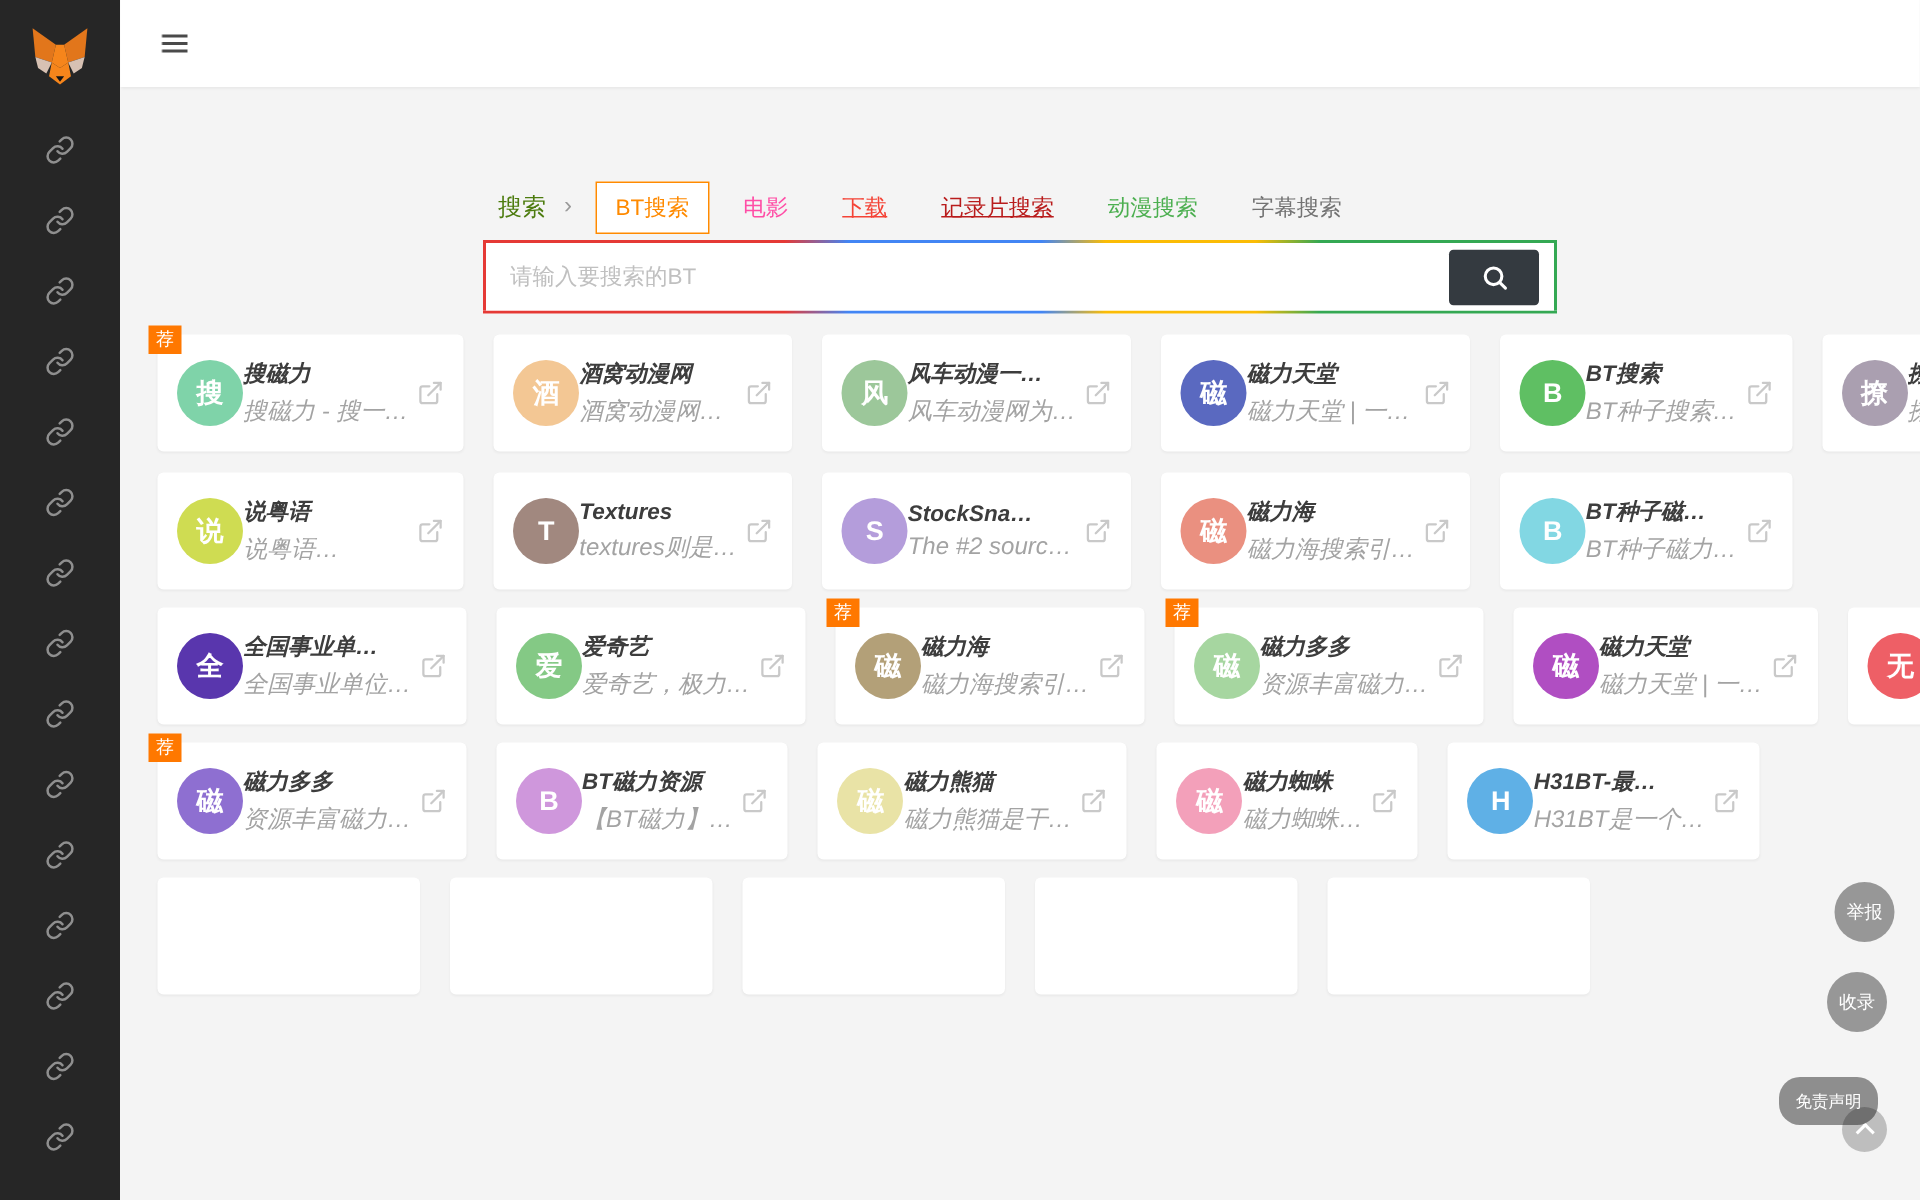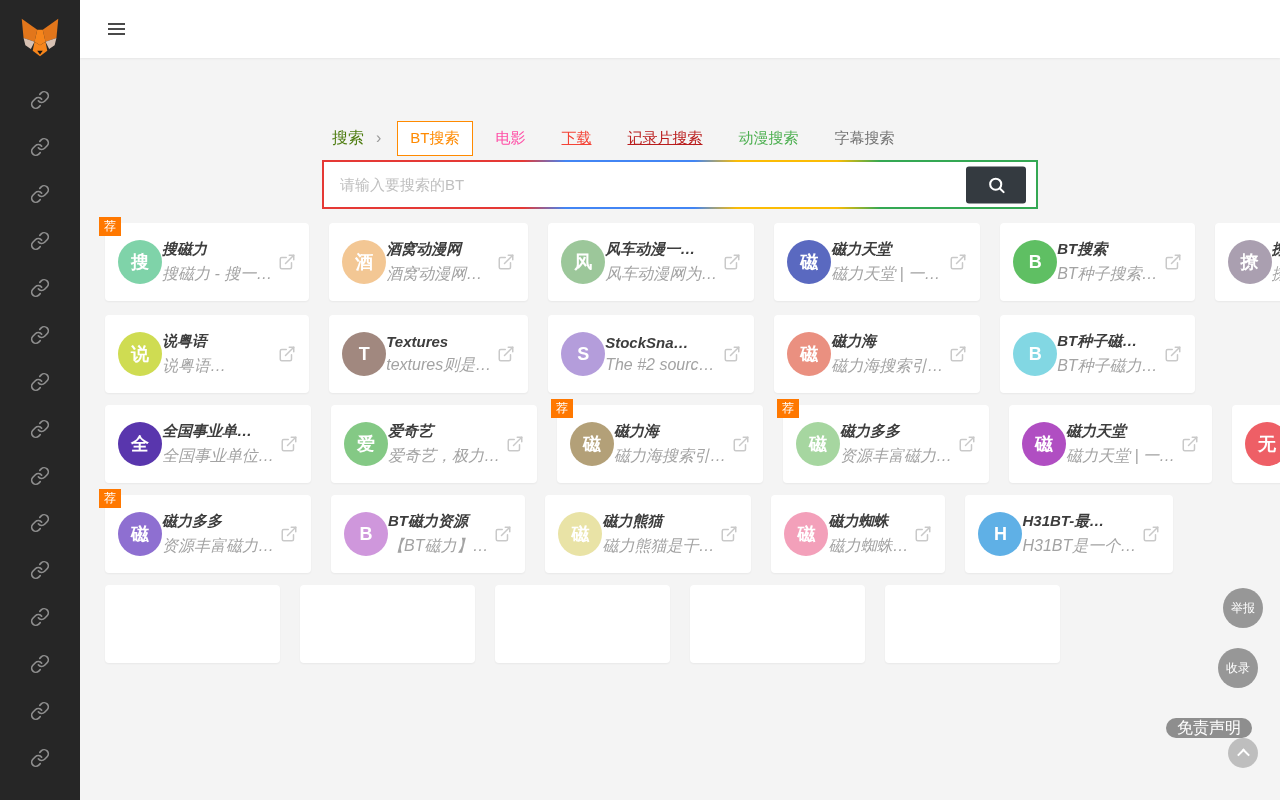--- a/index.html
+++ b/index.html
@@ -46,21 +46,21 @@
   .card-text { flex:1; min-width:0; margin-left:0; display:flex; flex-direction:column;font-style:italic; }
   .card-title { font-size:15px; font-weight:bold; color:#3d3d3d; white-space:nowrap; overflow:hidden; text-overflow:ellipsis; }
   .card-sub { font-size:16px; color:#a3a3a3; margin-top:5px; white-space:nowrap; overflow:hidden; text-overflow:ellipsis; }
   .share-icon { flex-shrink:0; margin-left:6px; stroke:#c9c9c9; }
   .badge { position:absolute; top:-6px; left:-6px; background:#ff7800; color:#fff; font-size:12px; line-height:1; padding:3px 5px 4px; z-index:2; }
 
   
   .float-circle { position:fixed; width:40px; height:40px; border-radius:50%; background:rgba(0,0,0,0.38); color:#fff; font-size:12px; display:flex; align-items:center; justify-content:center; cursor:pointer; z-index:30; }
   .float-report { right:17px; top:588px; }
   .float-collect { right:22px; top:648px; }
-  .float-pill { position:fixed; right:28px; top:718px; height:20px; padding:0 11px; border-radius:14px; background:rgba(0,0,0,0.42); color:#fff; font-size:16px; display:flex; align-items:center; cursor:pointer; z-index:31; }
+  .float-pill { position:fixed; right:28px; top:718px; height:32px; padding:0 11px; border-radius:14px; background:rgba(0,0,0,0.42); color:#fff; font-size:11px; display:flex; align-items:center; cursor:pointer; z-index:31; }
   .float-top { position:fixed; right:22px; top:738px; width:30px; height:30px; border-radius:50%; background:rgba(0,0,0,0.22); display:flex; align-items:center; justify-content:center; cursor:pointer; z-index:30; }
   .chev-up { display:block; width:9px; height:9px; border:solid #fff; border-width:2px 2px 0 0; transform:rotate(-45deg) translate(-1px,1px); }
 </style>
 </head>
 <body>
 
 <div class="sidebar">
   <div class="logo">
     <svg width="46" height="42" viewBox="0 0 100 92">
       <polygon points="10,4 44,28 38,54 14,46" fill="#E2761B"></polygon>

